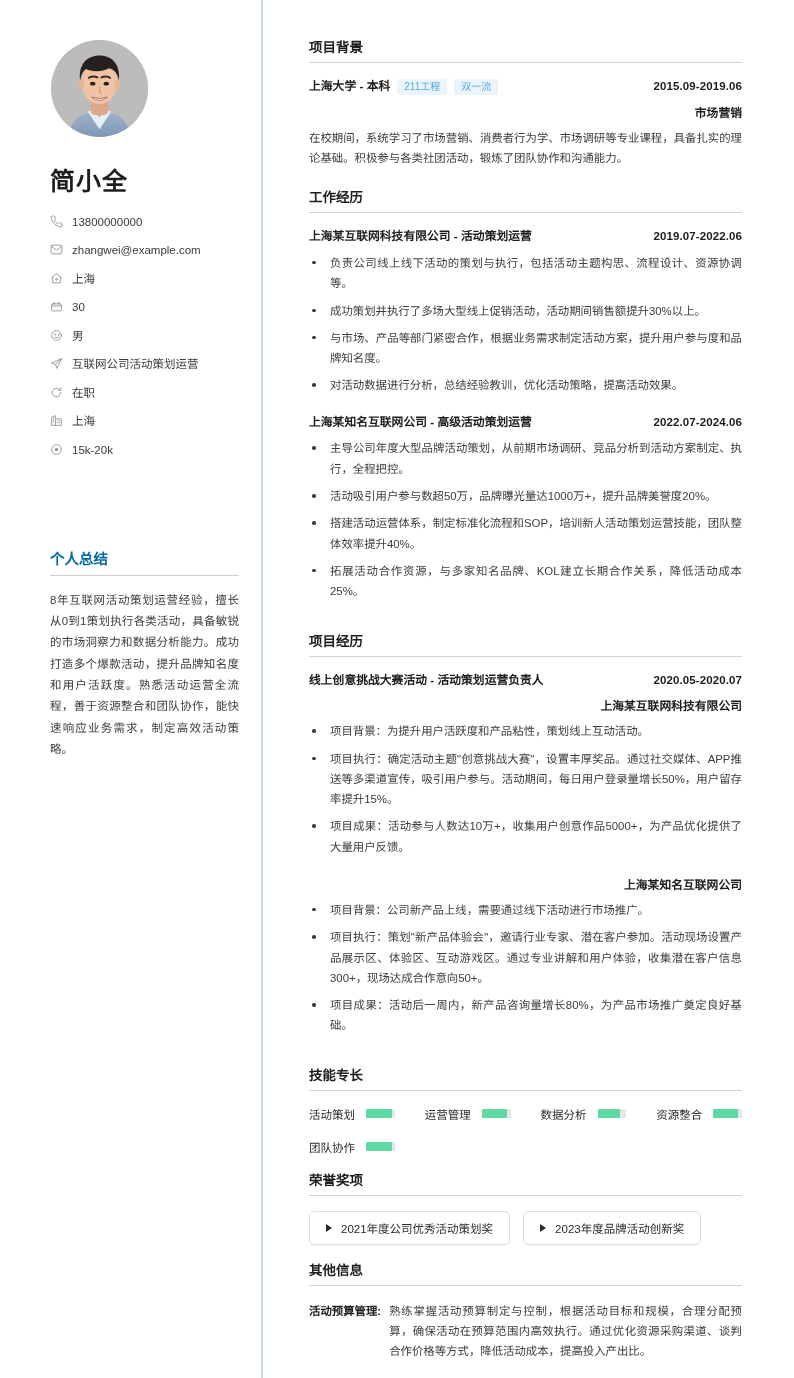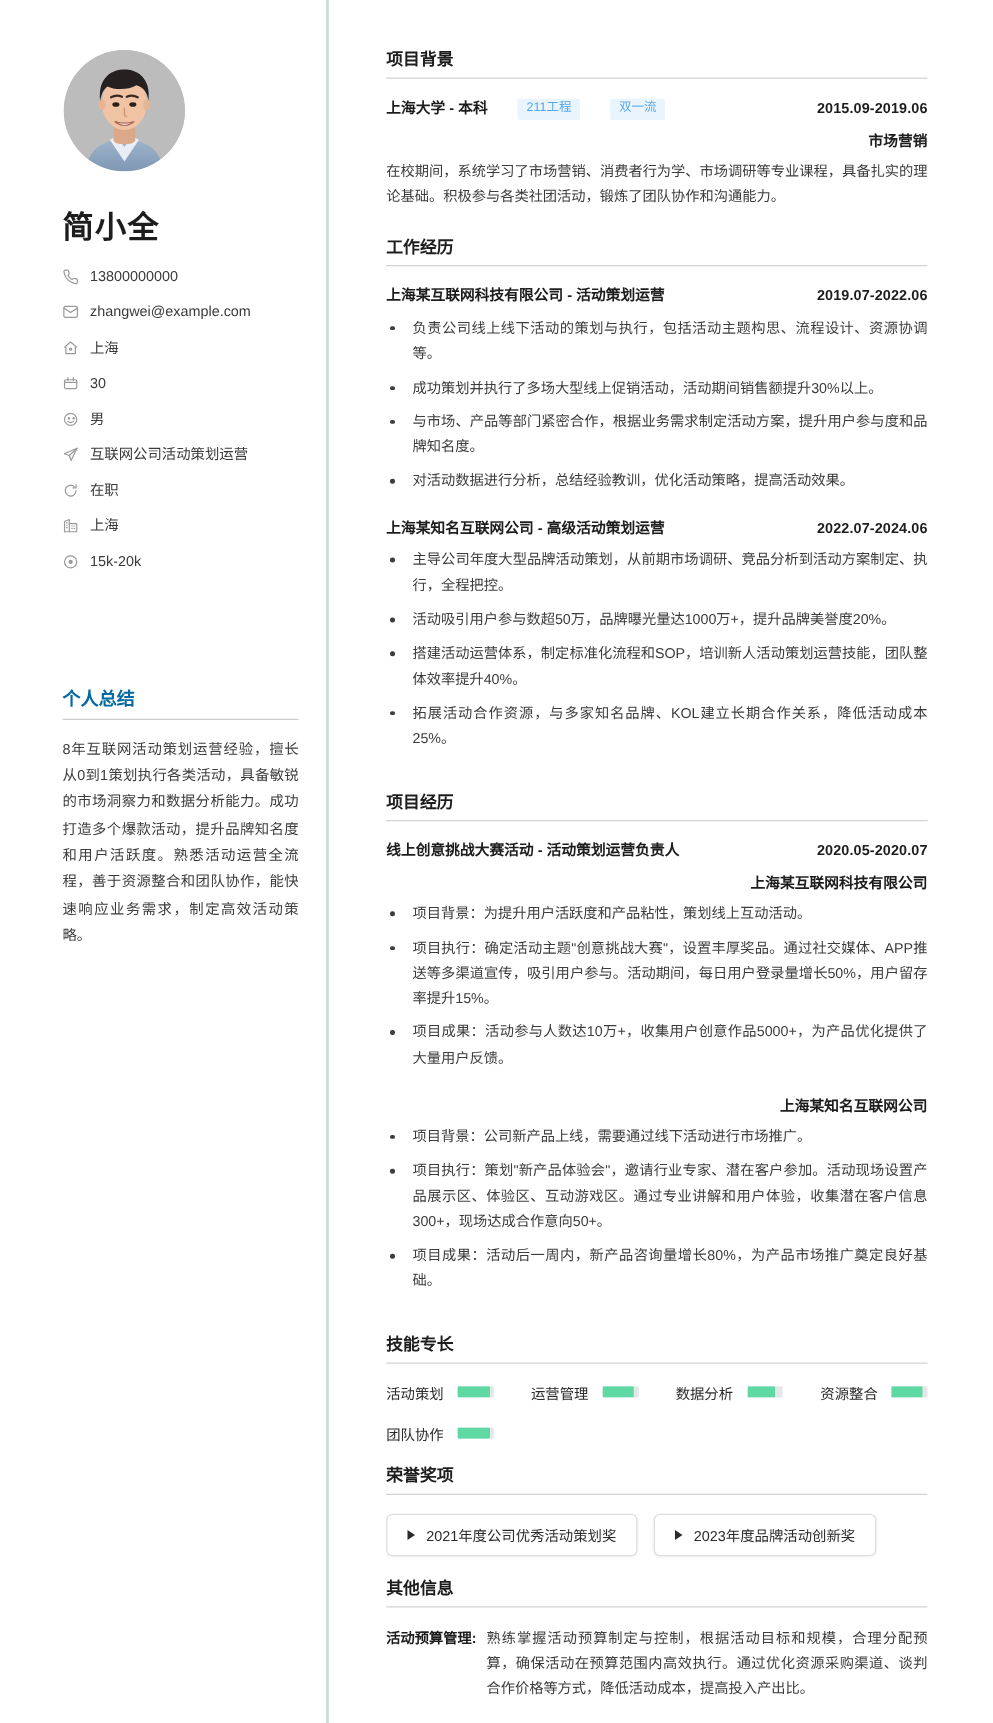--- a/index.html
+++ b/index.html
@@ -120,23 +120,23 @@
     align-items: baseline;
     gap: 10px;
     margin-bottom: 7px;
   }
 
   .entry-title {
     font-size: 11.8px;
     font-weight: bold;
     color: #1d1d1d;
     display: flex;
-    align-items: flex-end;
+    align-items: center;
     flex-wrap: wrap;
-    gap: 24px;
+    gap: 7px;
     line-height: 1.5;
   }
 
   .entry-date {
     font-size: 11.5px;
     font-weight: bold;
     color: #1d1d1d;
     white-space: nowrap;
     letter-spacing: 0.1px;
   }

